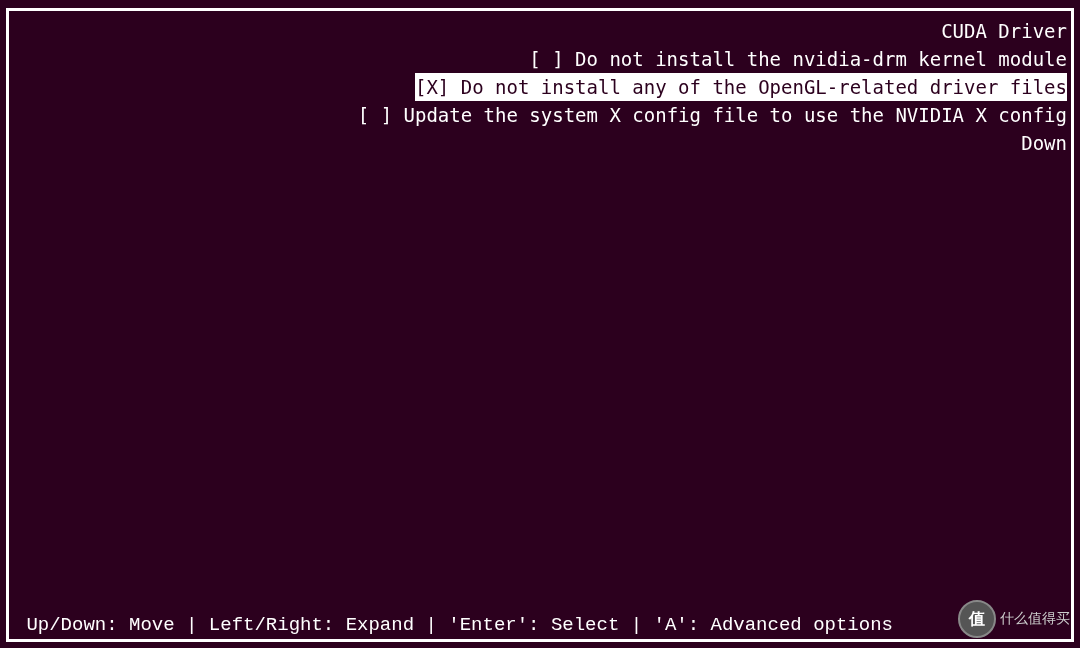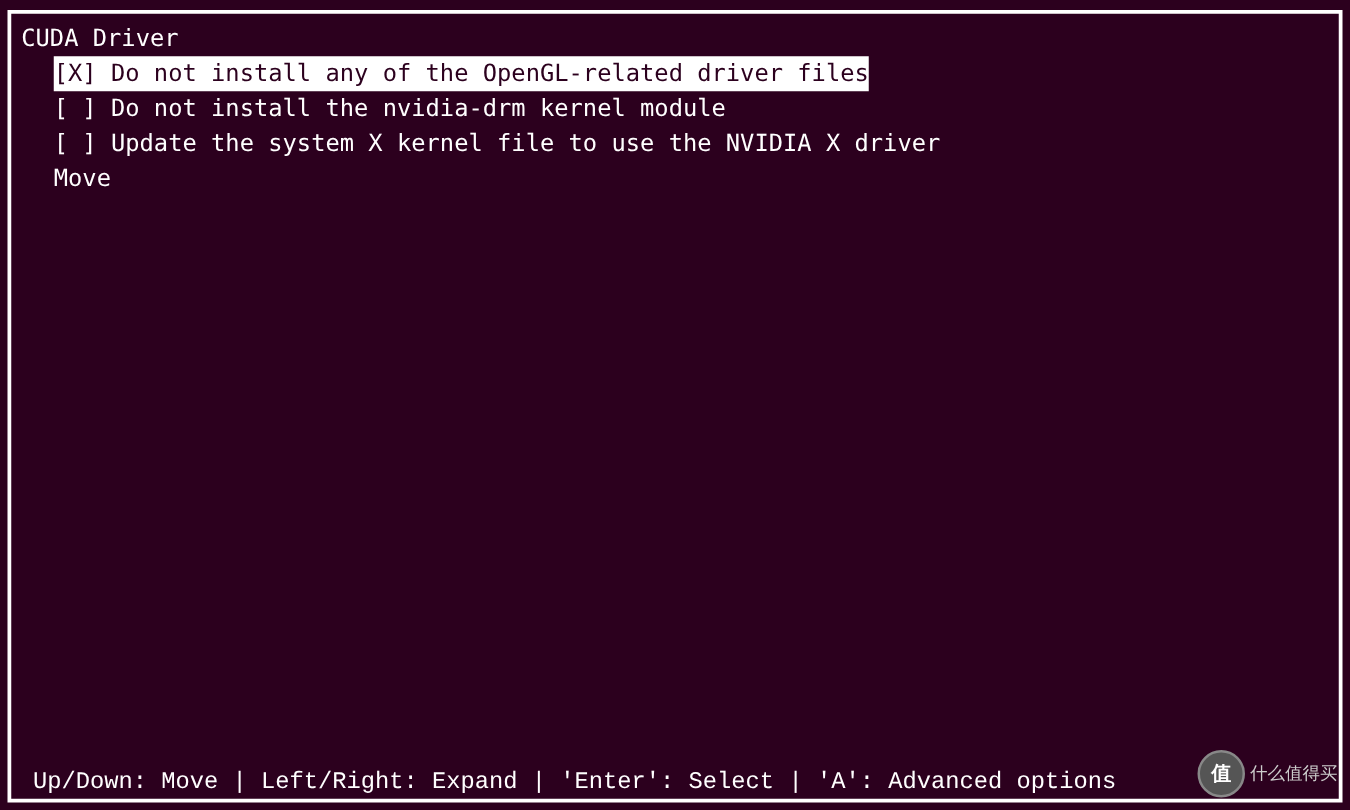--- a/index.html
+++ b/index.html
@@ -17,21 +17,22 @@
       overflow: hidden;
       position: relative;
     }
     .main-box {
       position: absolute;
       top: 8px;
       left: 6px;
       right: 6px;
       bottom: 6px;
       border: 3px solid #ffffff;
-      padding: 6px 19px 0 4px;
+      padding: 6px 4px 0 4px;
+      text-align: right;
     }
     .title {
       padding-left: 4px;
       line-height: 28px;
     }
     .menu-container {
       padding-left: 30px;
     }
     .menu-item {
       line-height: 28px;
@@ -78,30 +79,30 @@
       border: 2px solid #888;
     }
   </style>
 </head>
 <body>
 
 <div class="main-box">
   <div class="title">CUDA Driver</div>
   <div class="menu-container">
     <div class="menu-row">
+      <span class="menu-item"><span>[ ]</span> <span>Do not install the nvidia-drm kernel module</span></span>
+    </div>
+    <div class="menu-row">
       <span class="menu-item selected"><span>[X]</span> <span>Do not install any of the OpenGL-related driver files</span></span>
     </div>
     <div class="menu-row">
-      <span class="menu-item"><span>[ ]</span> <span>Do not install the nvidia-drm kernel module</span></span>
+      <span class="menu-item"><span>[ ]</span> <span>Update the system X config file to use the NVIDIA X config</span></span>
     </div>
     <div class="menu-row">
-      <span class="menu-item"><span>[ ]</span> <span>Update the system X kernel file to use the NVIDIA X driver</span></span>
-    </div>
-    <div class="menu-row">
-      <span class="menu-item">Move</span>
+      <span class="menu-item">Down</span>
     </div>
   </div>
   <div class="footer"> Up/Down: Move | Left/Right: Expand | 'Enter': Select | 'A': Advanced options</div>
 </div>
 
 <div class="watermark">
   <div class="watermark-circle">值</div>
   <span>什么值得买</span>
 </div>
 

